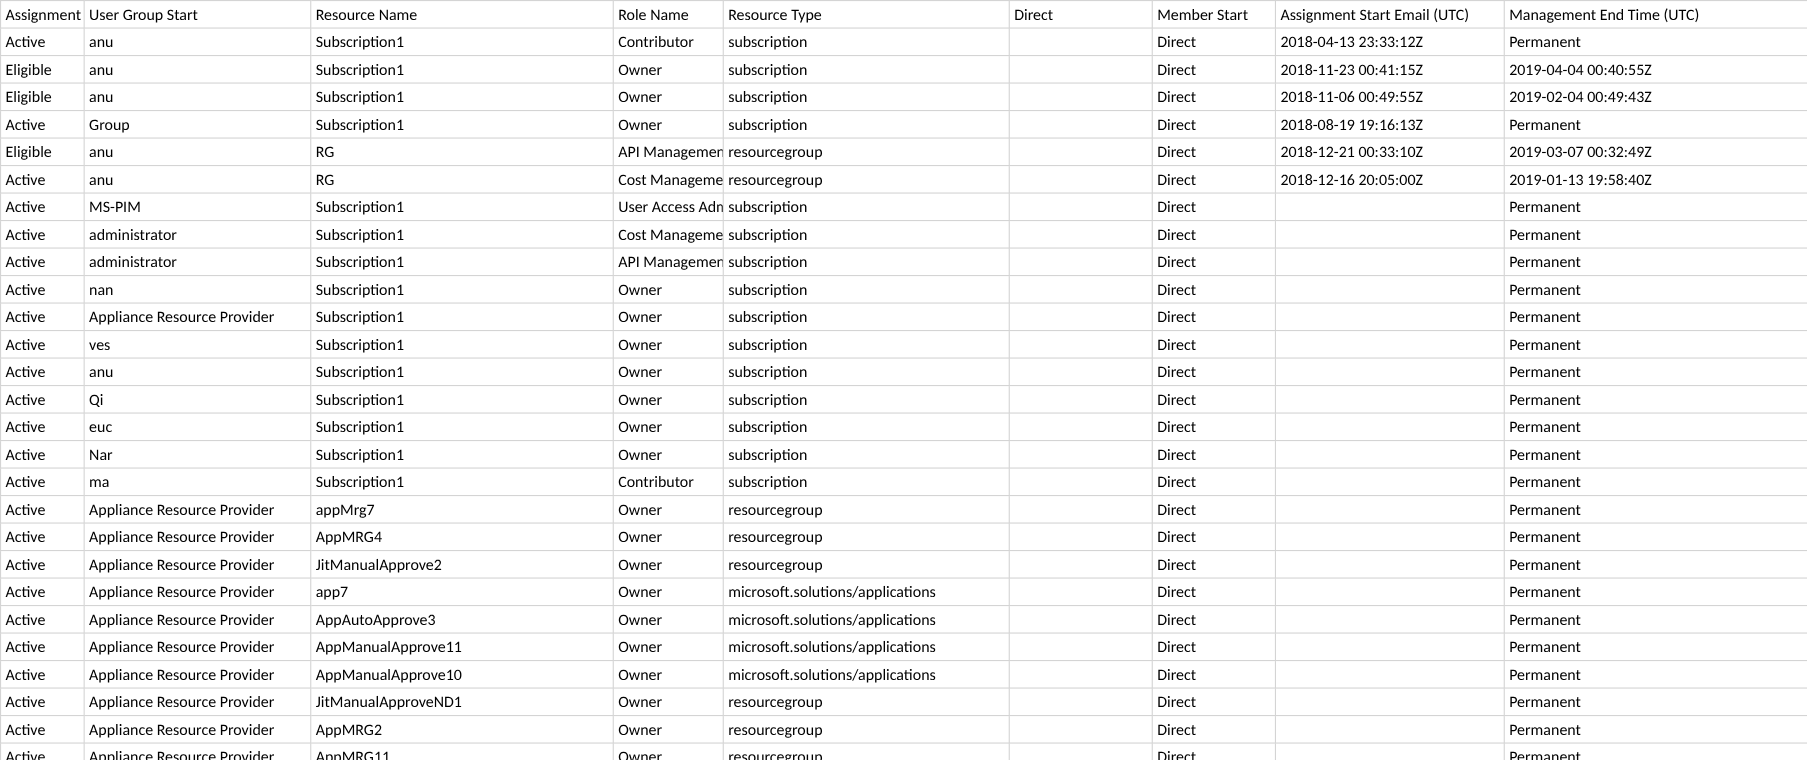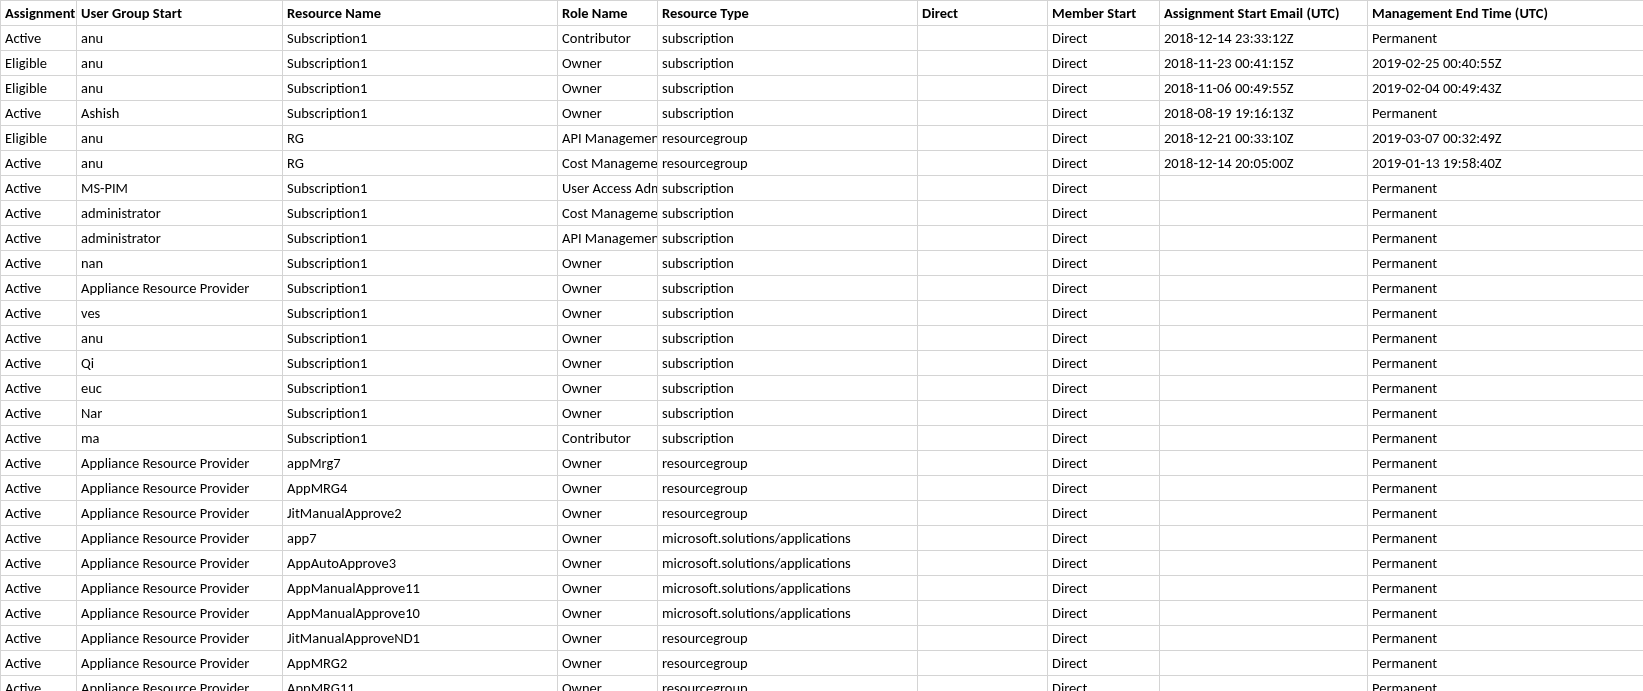--- a/index.html
+++ b/index.html
@@ -21,21 +21,21 @@
     border: 1px solid #d4d4d4;
     padding: 2px 4px 2px 4px;
     text-align: left;
     vertical-align: middle;
     white-space: nowrap;
     overflow: hidden;
     height: 24px;
     line-height: 20px;
   }
   th {
-    font-weight: 700;
+    font-weight: 400;
     background: #fff;
     color: #000;
   }
   .col-assign  { width: 76px; }
   .col-user    { width: 206px; }
   .col-res     { width: 275px; }
   .col-role    { width: 100px; }
   .col-restype { width: 260px; }
   .col-email   { width: 130px; }
   .col-member  { width: 112px; }
@@ -72,48 +72,48 @@
   </thead>
   <tbody id="tbody">
       <tr>
         <td>Active</td>
         <td>anu</td>
         <td>Subscription1</td>
         <td>Contributor</td>
         <td>subscription</td>
         <td></td>
         <td>Direct</td>
-        <td>2018-12-14 23:33:12Z</td>
+        <td>2018-04-13 23:33:12Z</td>
         <td>Permanent</td>
       </tr>
       <tr>
         <td>Eligible</td>
         <td>anu</td>
         <td>Subscription1</td>
         <td>Owner</td>
         <td>subscription</td>
         <td></td>
         <td>Direct</td>
         <td>2018-11-23 00:41:15Z</td>
-        <td>2019-02-25 00:40:55Z</td>
+        <td>2019-04-04 00:40:55Z</td>
       </tr>
       <tr>
         <td>Eligible</td>
         <td>anu</td>
         <td>Subscription1</td>
         <td>Owner</td>
         <td>subscription</td>
         <td></td>
         <td>Direct</td>
         <td>2018-11-06 00:49:55Z</td>
         <td>2019-02-04 00:49:43Z</td>
       </tr>
       <tr>
         <td>Active</td>
-        <td>Ashish</td>
+        <td>Group</td>
         <td>Subscription1</td>
         <td>Owner</td>
         <td>subscription</td>
         <td></td>
         <td>Direct</td>
         <td>2018-08-19 19:16:13Z</td>
         <td>Permanent</td>
       </tr>
       <tr>
         <td>Eligible</td>
@@ -127,21 +127,21 @@
         <td>2019-03-07 00:32:49Z</td>
       </tr>
       <tr>
         <td>Active</td>
         <td>anu</td>
         <td>RG</td>
         <td>Cost Management</td>
         <td>resourcegroup</td>
         <td></td>
         <td>Direct</td>
-        <td>2018-12-14 20:05:00Z</td>
+        <td>2018-12-16 20:05:00Z</td>
         <td>2019-01-13 19:58:40Z</td>
       </tr>
       <tr>
         <td>Active</td>
         <td>MS-PIM</td>
         <td>Subscription1</td>
         <td>User Access Administrator</td>
         <td>subscription</td>
         <td></td>
         <td>Direct</td>

